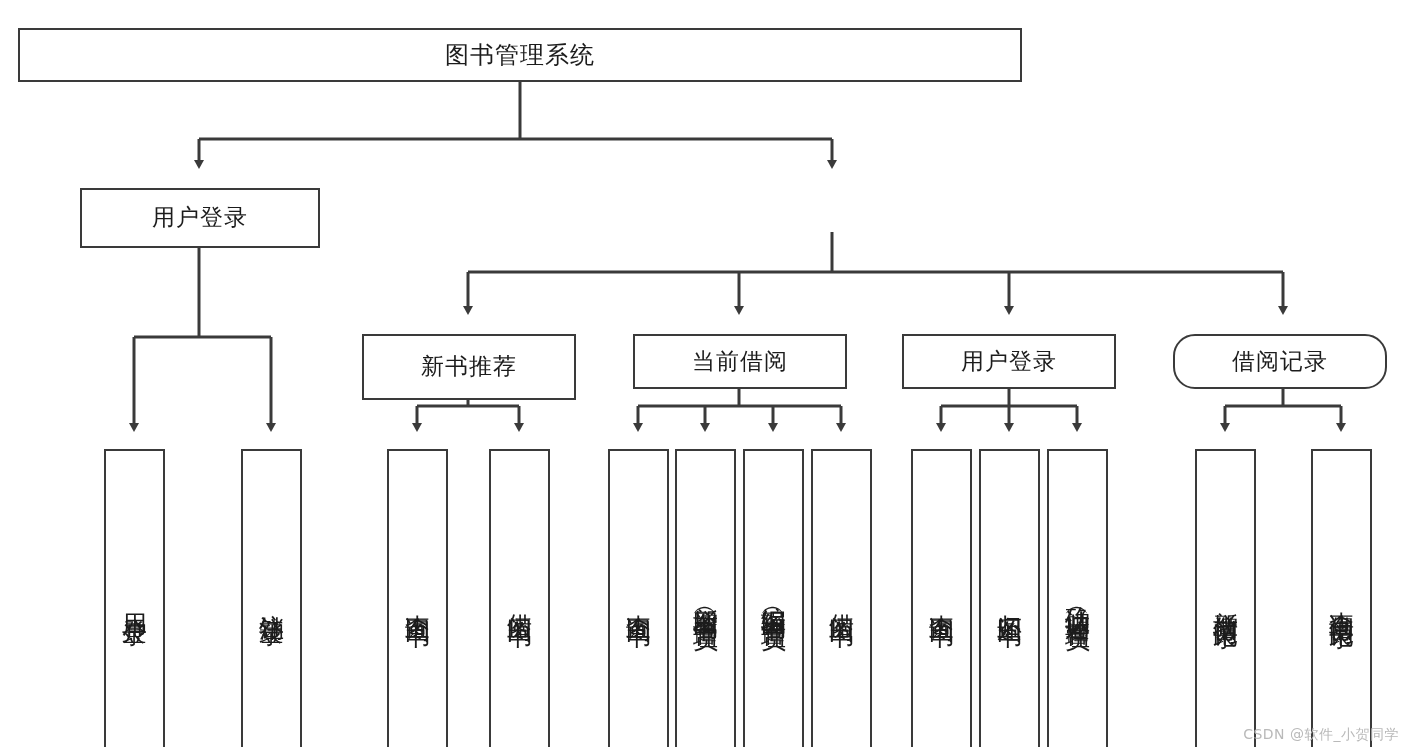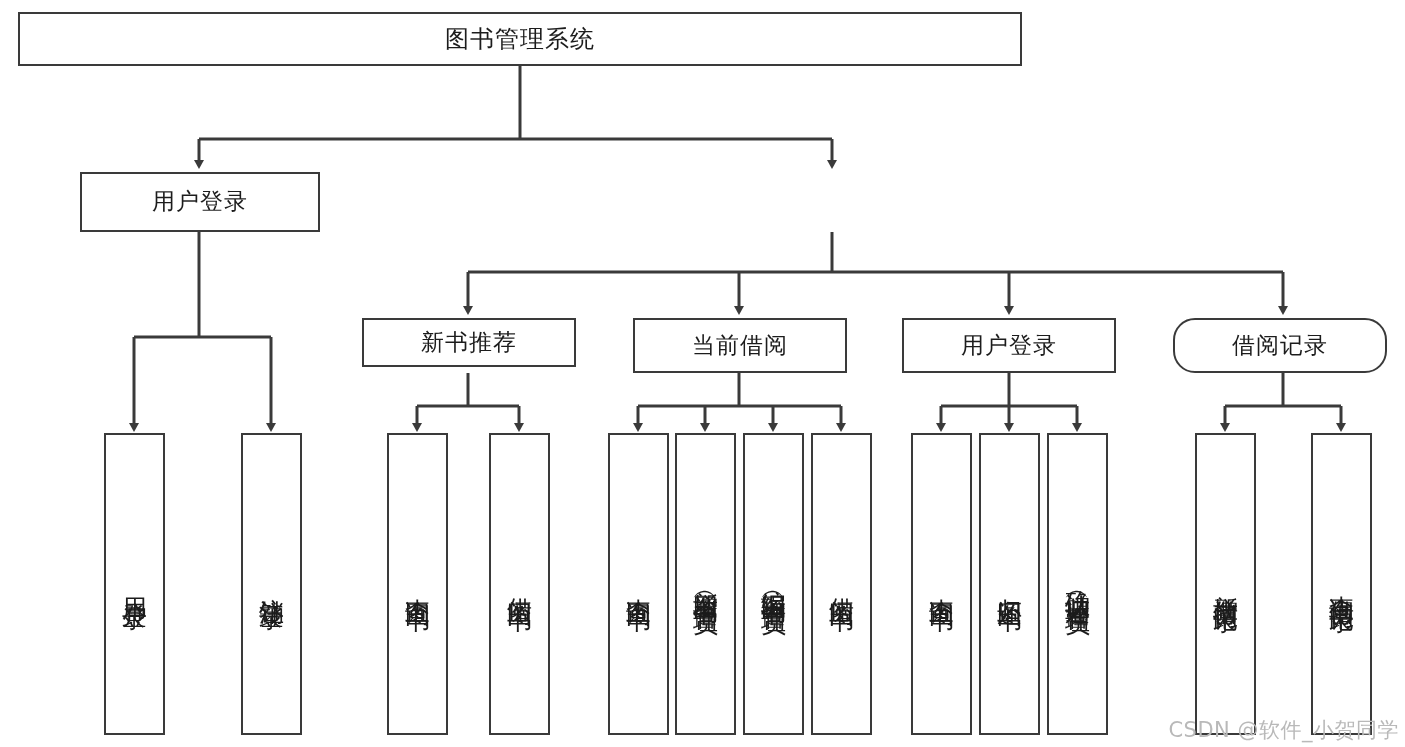--- a/index.html
+++ b/index.html
@@ -23,20 +23,21 @@
   .node{
     position:absolute;
     box-sizing:border-box;
     background:#ffffff;
     border:2px solid #3a3a3a;
     display:flex;
     align-items:center;
     justify-content:center;
     color:#1c1c1c;
     z-index:2;
+    margin-top:16px;
   }
   .node .lbl{
     display:block;
     line-height:1.12;
     text-align:center;
     white-space:pre;
   }
   
   .h-node .lbl{
     font-size:23px;
@@ -53,21 +54,21 @@
     text-orientation:upright;
     font-size:25px;
     line-height:1.0;
     letter-spacing:3px;
     white-space:nowrap;
   }
   #watermark{
     position:absolute;
     right:6px;
     bottom:3px;
-    font-size:21px;
+    font-size:14px;
     color:#b9b9b9;
     z-index:3;
     white-space:nowrap;
     letter-spacing:0.5px;
   }
 </style>
 </head>
 <body>
 
 <div id="stage">
@@ -125,21 +126,21 @@
   </svg>
 
   <div class="node h-node root" style="left:18px; top:12px; width:1004px; height:54px;">
     <span class="lbl">图书管理系统</span>
   </div>
 
   <div class="node h-node" style="left:80px; top:172px; width:240px; height:60px;">
     <span class="lbl">用户登录</span>
   </div>
 
-  <div class="node h-node" style="left:362px; top:318px; width:214px; height:49px;">
+  <div class="node h-node" style="left:362px; top:318px; width:214px; height:66px;">
     <span class="lbl">新书推荐</span>
   </div>
   <div class="node h-node" style="left:633px; top:318px; width:214px; height:55px;">
     <span class="lbl">当前借阅</span>
   </div>
   <div class="node h-node" style="left:902px; top:318px; width:214px; height:55px;">
     <span class="lbl">用户登录</span>
   </div>
   <div class="node h-node" style="left:1173px; top:318px; width:214px; height:55px;border-radius:22px;">
     <span class="lbl">借阅记录</span>

